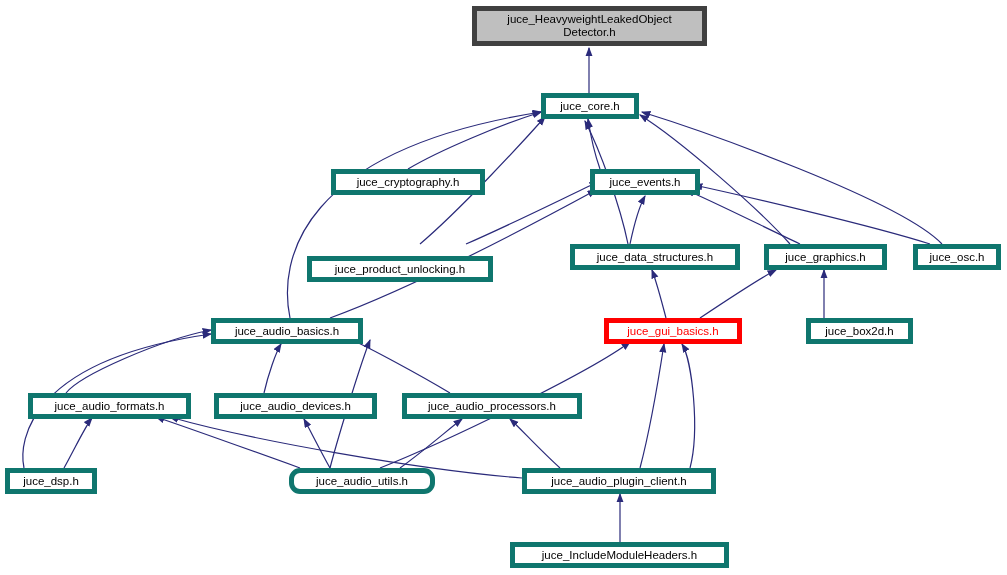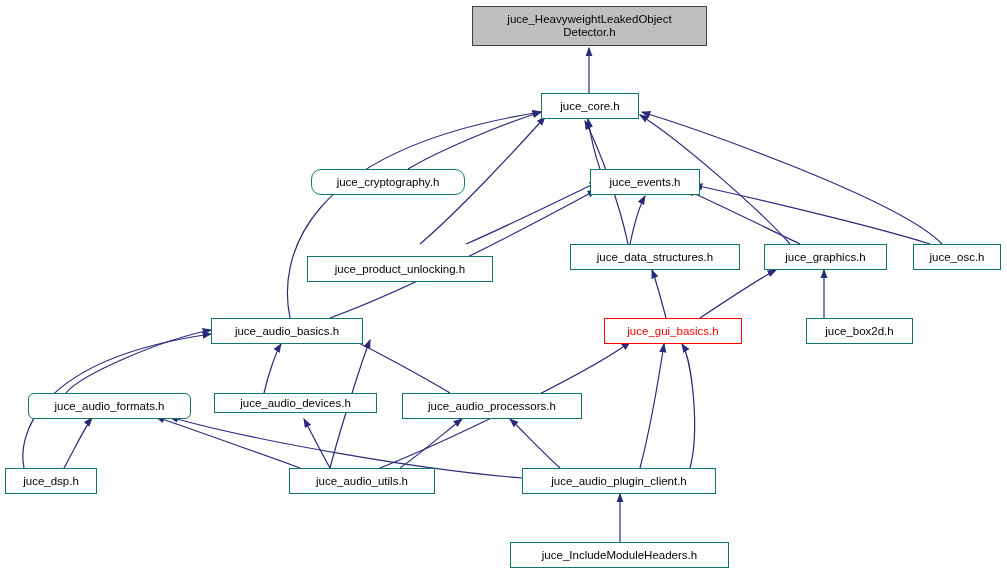--- a/index.html
+++ b/index.html
@@ -19,21 +19,21 @@
     position: absolute;
     left: 0;
     top: 0;
     width: 1007px;
     height: 575px;
     pointer-events: none;
   }
   .node {
     position: absolute;
     box-sizing: border-box;
-    border: 1px solid #0f766e;
+    border: 5px solid #0f766e;
     background: #ffffff;
     color: #000000;
     font-size: 11.5px;
     line-height: 13px;
     text-align: center;
     display: flex;
     align-items: center;
     justify-content: center;
     white-space: pre-line;
     padding: 0 2px;
@@ -88,30 +88,30 @@
         <path d="M 640,468 C 650,430 660,370 664,344"></path>
         <path d="M 690,468 C 700,430 692,360 682,344"></path>
         <path d="M 380,468 C 450,440 590,372 630,342"></path>
         <path d="M 620,542 C 620,520 620,502 620,494"></path>
       </g>
   </svg>
   <div id="node-layer">
       <div class="node root" style="left: 472px; top: 6px; width: 235px; height: 40px;">juce_HeavyweightLeakedObject
 Detector.h</div>
       <div class="node" style="left: 541px; top: 93px; width: 98px; height: 26px;">juce_core.h</div>
-      <div class="node" style="left: 311px; top: 169px; width: 154px; height: 26px; border-radius: 10px;">juce_cryptography.h</div>
+      <div class="node" style="left: 331px; top: 169px; width: 154px; height: 26px;">juce_cryptography.h</div>
       <div class="node" style="left: 590px; top: 169px; width: 110px; height: 26px;">juce_events.h</div>
       <div class="node" style="left: 307px; top: 244px; width: 186px; height: 26px; margin-top: 12px;">juce_product_unlocking.h</div>
       <div class="node" style="left: 570px; top: 244px; width: 170px; height: 26px;">juce_data_structures.h</div>
       <div class="node" style="left: 764px; top: 244px; width: 123px; height: 26px;">juce_graphics.h</div>
       <div class="node" style="left: 913px; top: 244px; width: 88px; height: 26px;">juce_osc.h</div>
       <div class="node" style="left: 211px; top: 318px; width: 152px; height: 26px;">juce_audio_basics.h</div>
       <div class="node highlight" style="left: 604px; top: 318px; width: 138px; height: 26px;">juce_gui_basics.h</div>
       <div class="node" style="left: 772px; top: 318px; width: 107px; height: 26px; margin-left: 34px;">juce_box2d.h</div>
-      <div class="node" style="left: 28px; top: 393px; width: 163px; height: 26px; border-radius: 6px;">juce_audio_formats.h</div>
-      <div class="node" style="left: 214px; top: 393px; width: 163px; height: 20px;">juce_audio_devices.h</div>
+      <div class="node" style="left: 28px; top: 393px; width: 163px; height: 26px;">juce_audio_formats.h</div>
+      <div class="node" style="left: 214px; top: 393px; width: 163px; height: 26px;">juce_audio_devices.h</div>
       <div class="node" style="left: 402px; top: 393px; width: 180px; height: 26px;">juce_audio_processors.h</div>
       <div class="node" style="left: 5px; top: 468px; width: 92px; height: 26px;">juce_dsp.h</div>
-      <div class="node" style="left: 289px; top: 468px; width: 146px; height: 26px;">juce_audio_utils.h</div>
+      <div class="node" style="left: 289px; top: 468px; width: 146px; height: 26px; border-radius: 11px;">juce_audio_utils.h</div>
       <div class="node" style="left: 522px; top: 468px; width: 194px; height: 26px;">juce_audio_plugin_client.h</div>
       <div class="node" style="left: 510px; top: 542px; width: 219px; height: 26px;">juce_IncludeModuleHeaders.h</div>
     </div>
 </div>
 
 </body></html>

